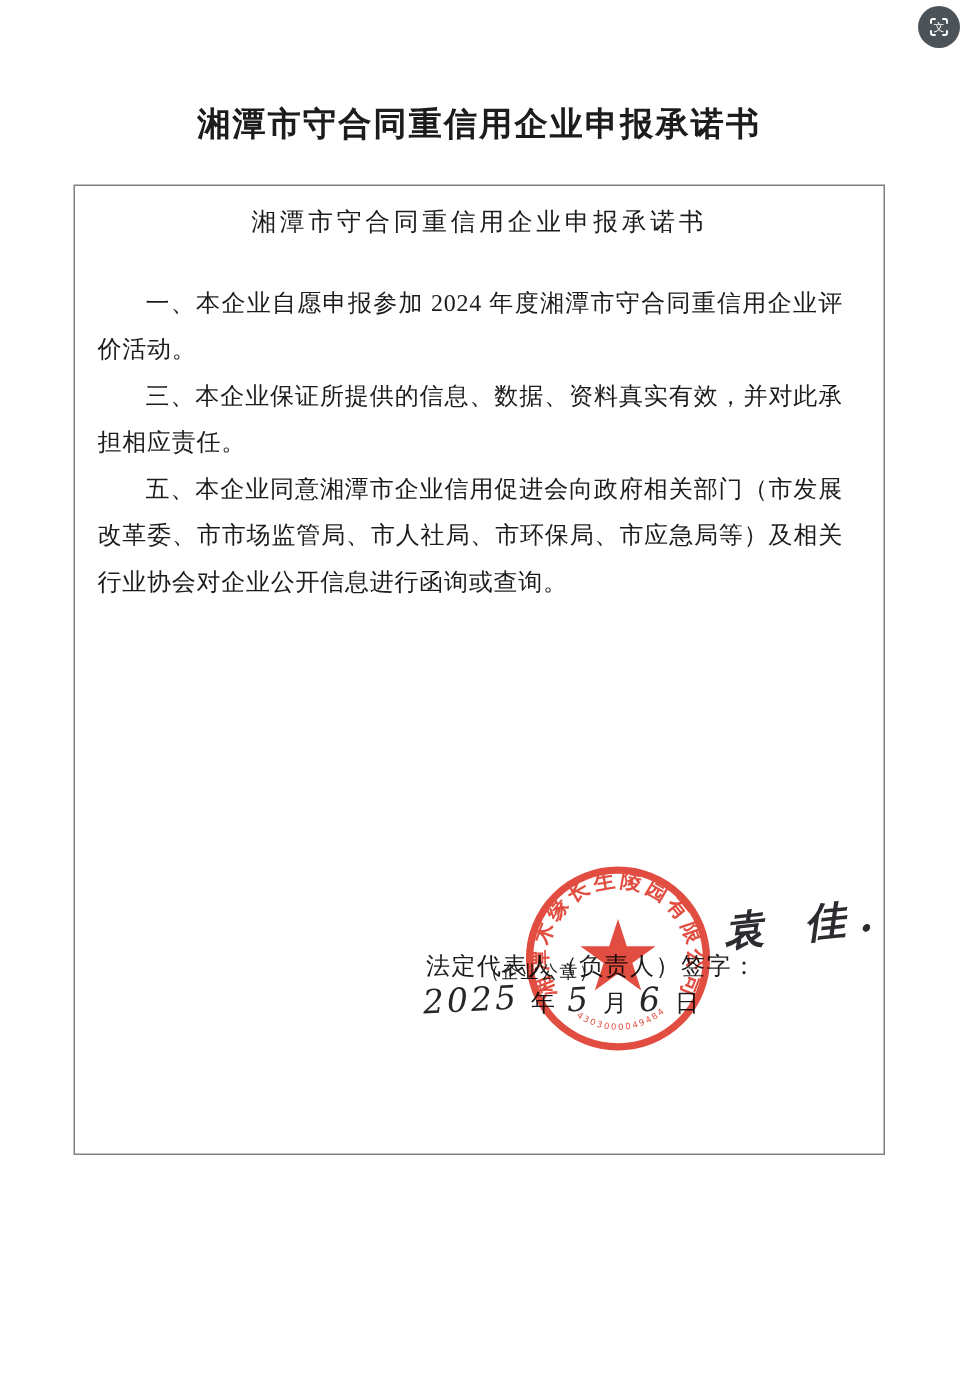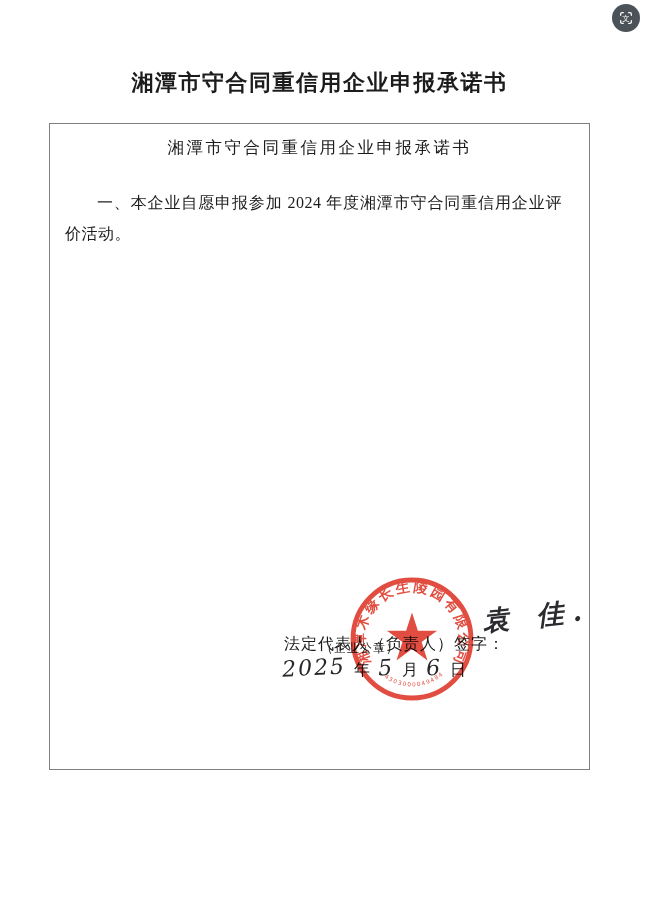--- a/index.html
+++ b/index.html
@@ -69,20 +69,22 @@
 </button>
 
 <h1 class="outer-title">湘潭市守合同重信用企业申报承诺书</h1>
 
 <div class="box">
 
   <div class="inner-title">湘潭市守合同重信用企业申报承诺书</div>
 
   <div class="body-text">
     <p>一、本企业自愿申报参加 2024 年度湘潭市守合同重信用企业评价活动。</p>
+    <p>三、本企业保证所提供的信息、数据、资料真实有效，并对此承担相应责任。</p>
+    <p>五、本企业同意湘潭市企业信用促进会向政府相关部门（市发展改革委、市市场监管局、市人社局、市环保局、市应急局等）及相关行业协会对企业公开信息进行函询或查询。</p>
   </div>
 
   <div class="sig-label">法定代表人（负责人）签字：</div>
   <div class="seal-note">（企业公章）</div>
 
   <div class="hand-sign">袁 佳.</div>
 
   <div class="date-line">
     <span class="hand hand-num">2025</span>
     <span class="date-sep">年</span>

